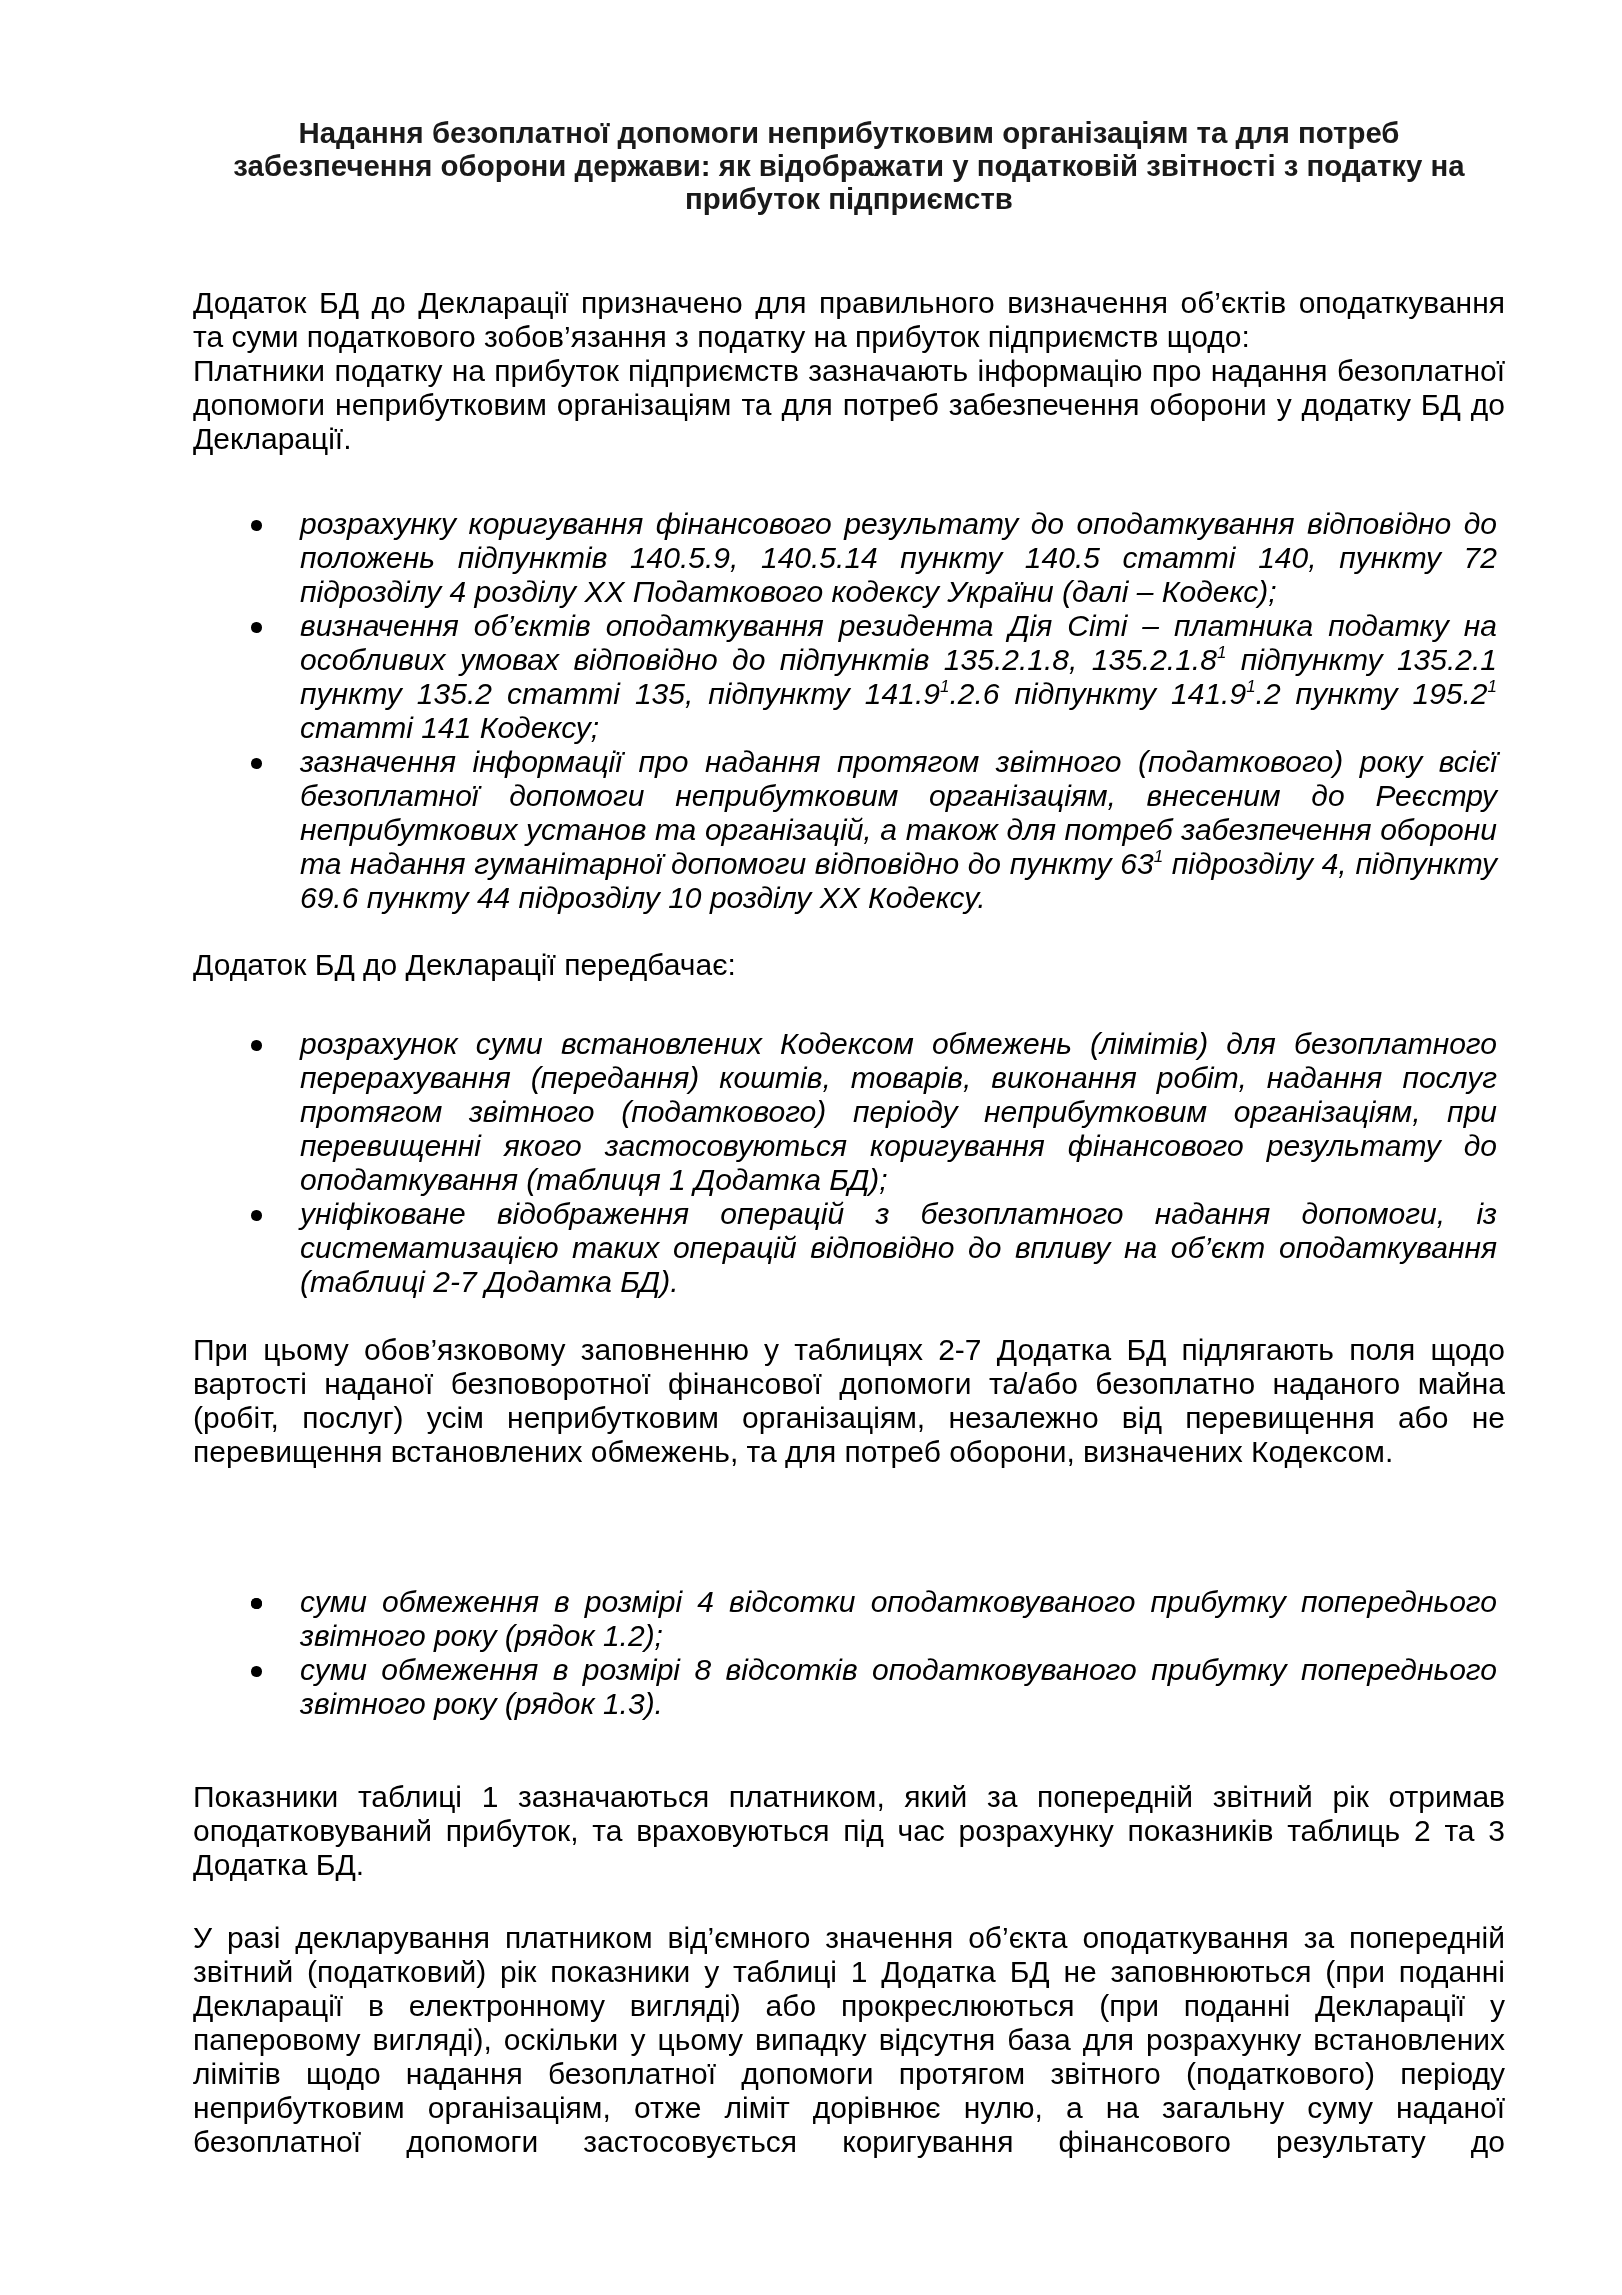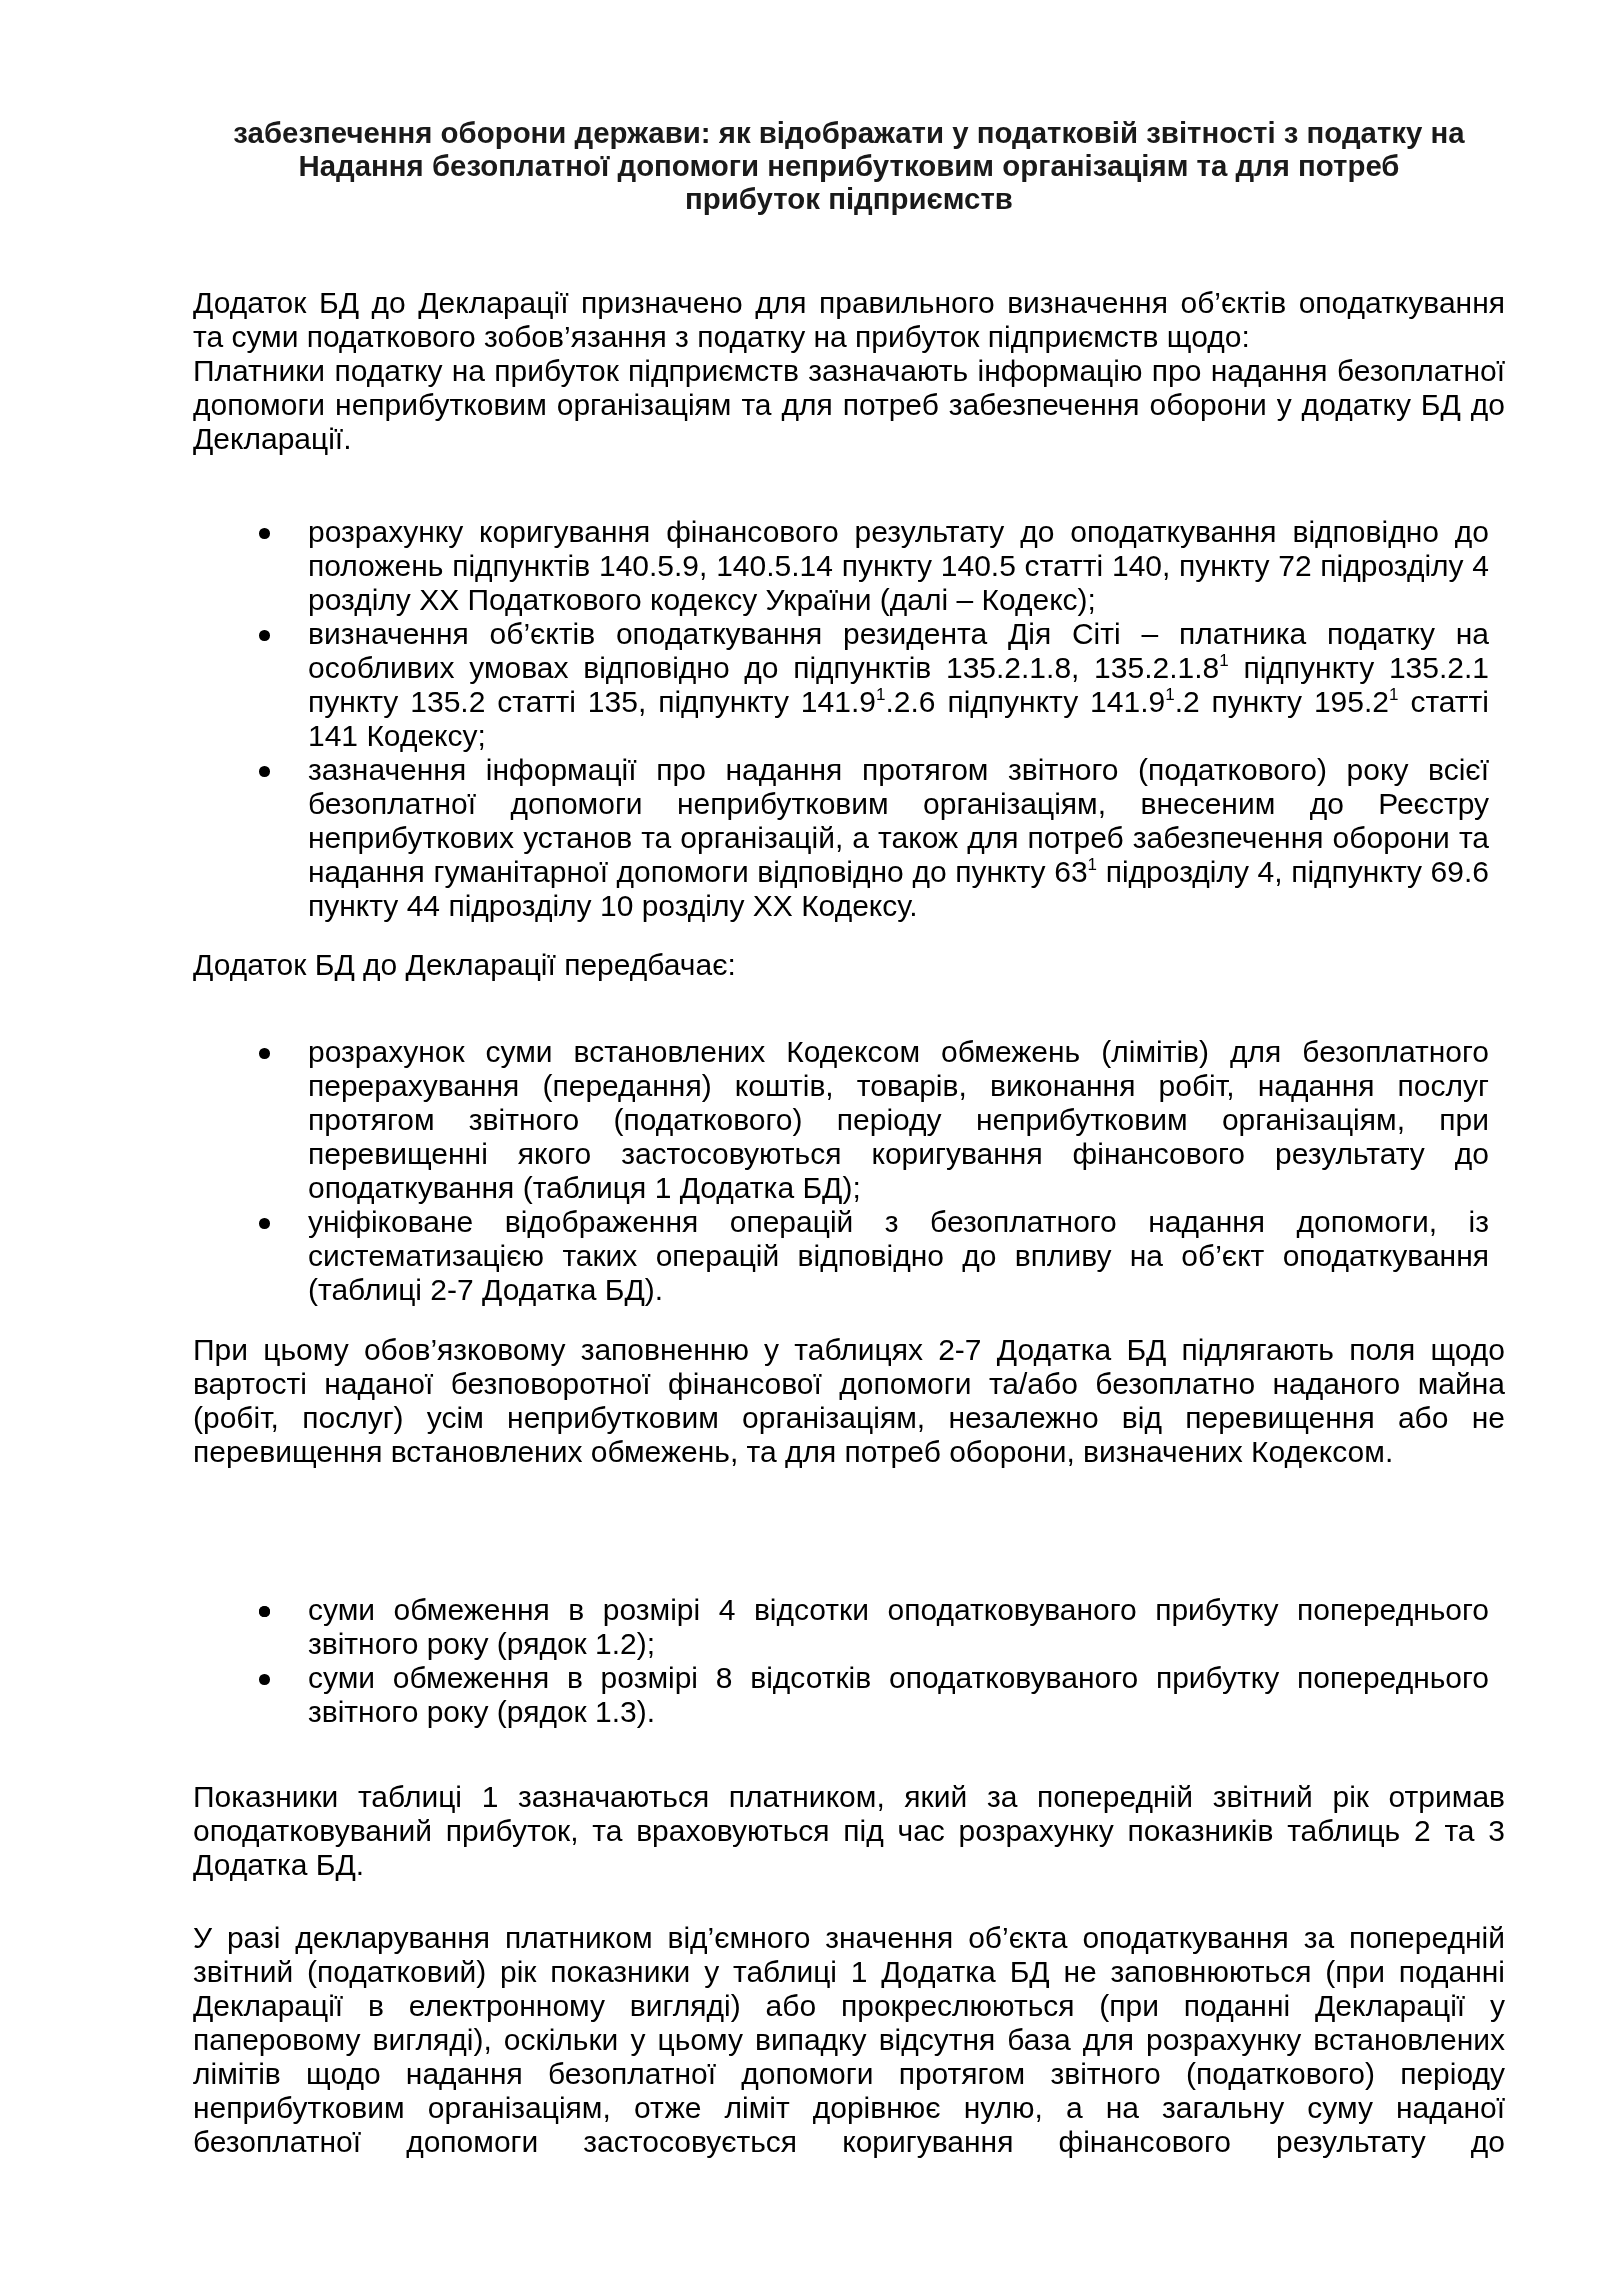--- a/index.html
+++ b/index.html
@@ -10,36 +10,36 @@
     font-family: "Liberation Sans", sans-serif; font-weight: bold;
     font-size: 29.4px; line-height: 33px; color: #1a1a1a; text-align: center;
   }
   .title span { display: block; }
   .blk {
     position: absolute; left: 193px; width: 1312px;
     font-family: "Liberation Sans", sans-serif; font-size: 30px; line-height: 34px;
     color: #000; text-align: justify; margin: 0;
   }
   .blk p { margin: 0; }
-  ul.bl { list-style: none; margin: 16px; padding: 0; }
+  ul.bl { list-style: none; margin: 8px; padding: 0; font-style: italic; }
   ul.bl li { position: relative; padding-left: 99px; text-align: justify; }
   ul.bl li .dot {
     position: absolute; left: 50px; top: 13px; width: 10.5px; height: 10.5px;
     border-radius: 50%; background: #000;
   }
   sup { font-size: 17px; line-height: 0; vertical-align: 11.8px; }
 </style>
 </head>
 <body>
 
 <div class="page">
 
   <div class="title">
+    <span>Надання безоплатної допомоги неприбутковим організаціям та для потреб</span>
     <span>забезпечення оборони держави: як відображати у податковій звітності з податку на</span>
-    <span>Надання безоплатної допомоги неприбутковим організаціям та для потреб</span>
     <span>прибуток підприємств</span>
   </div>
 
   <div class="blk" style="top:286px;">
     <p>Додаток БД до Декларації призначено для правильного визначення об’єктів оподаткування та суми податкового зобов’язання з податку на прибуток підприємств щодо:</p>
     <p>Платники податку на прибуток підприємств зазначають інформацію про надання безоплатної допомоги неприбутковим організаціям та для потреб забезпечення оборони у додатку БД до Декларації.</p>
   </div>
 
   <div class="blk" style="top:499px;">
     <ul class="bl">

